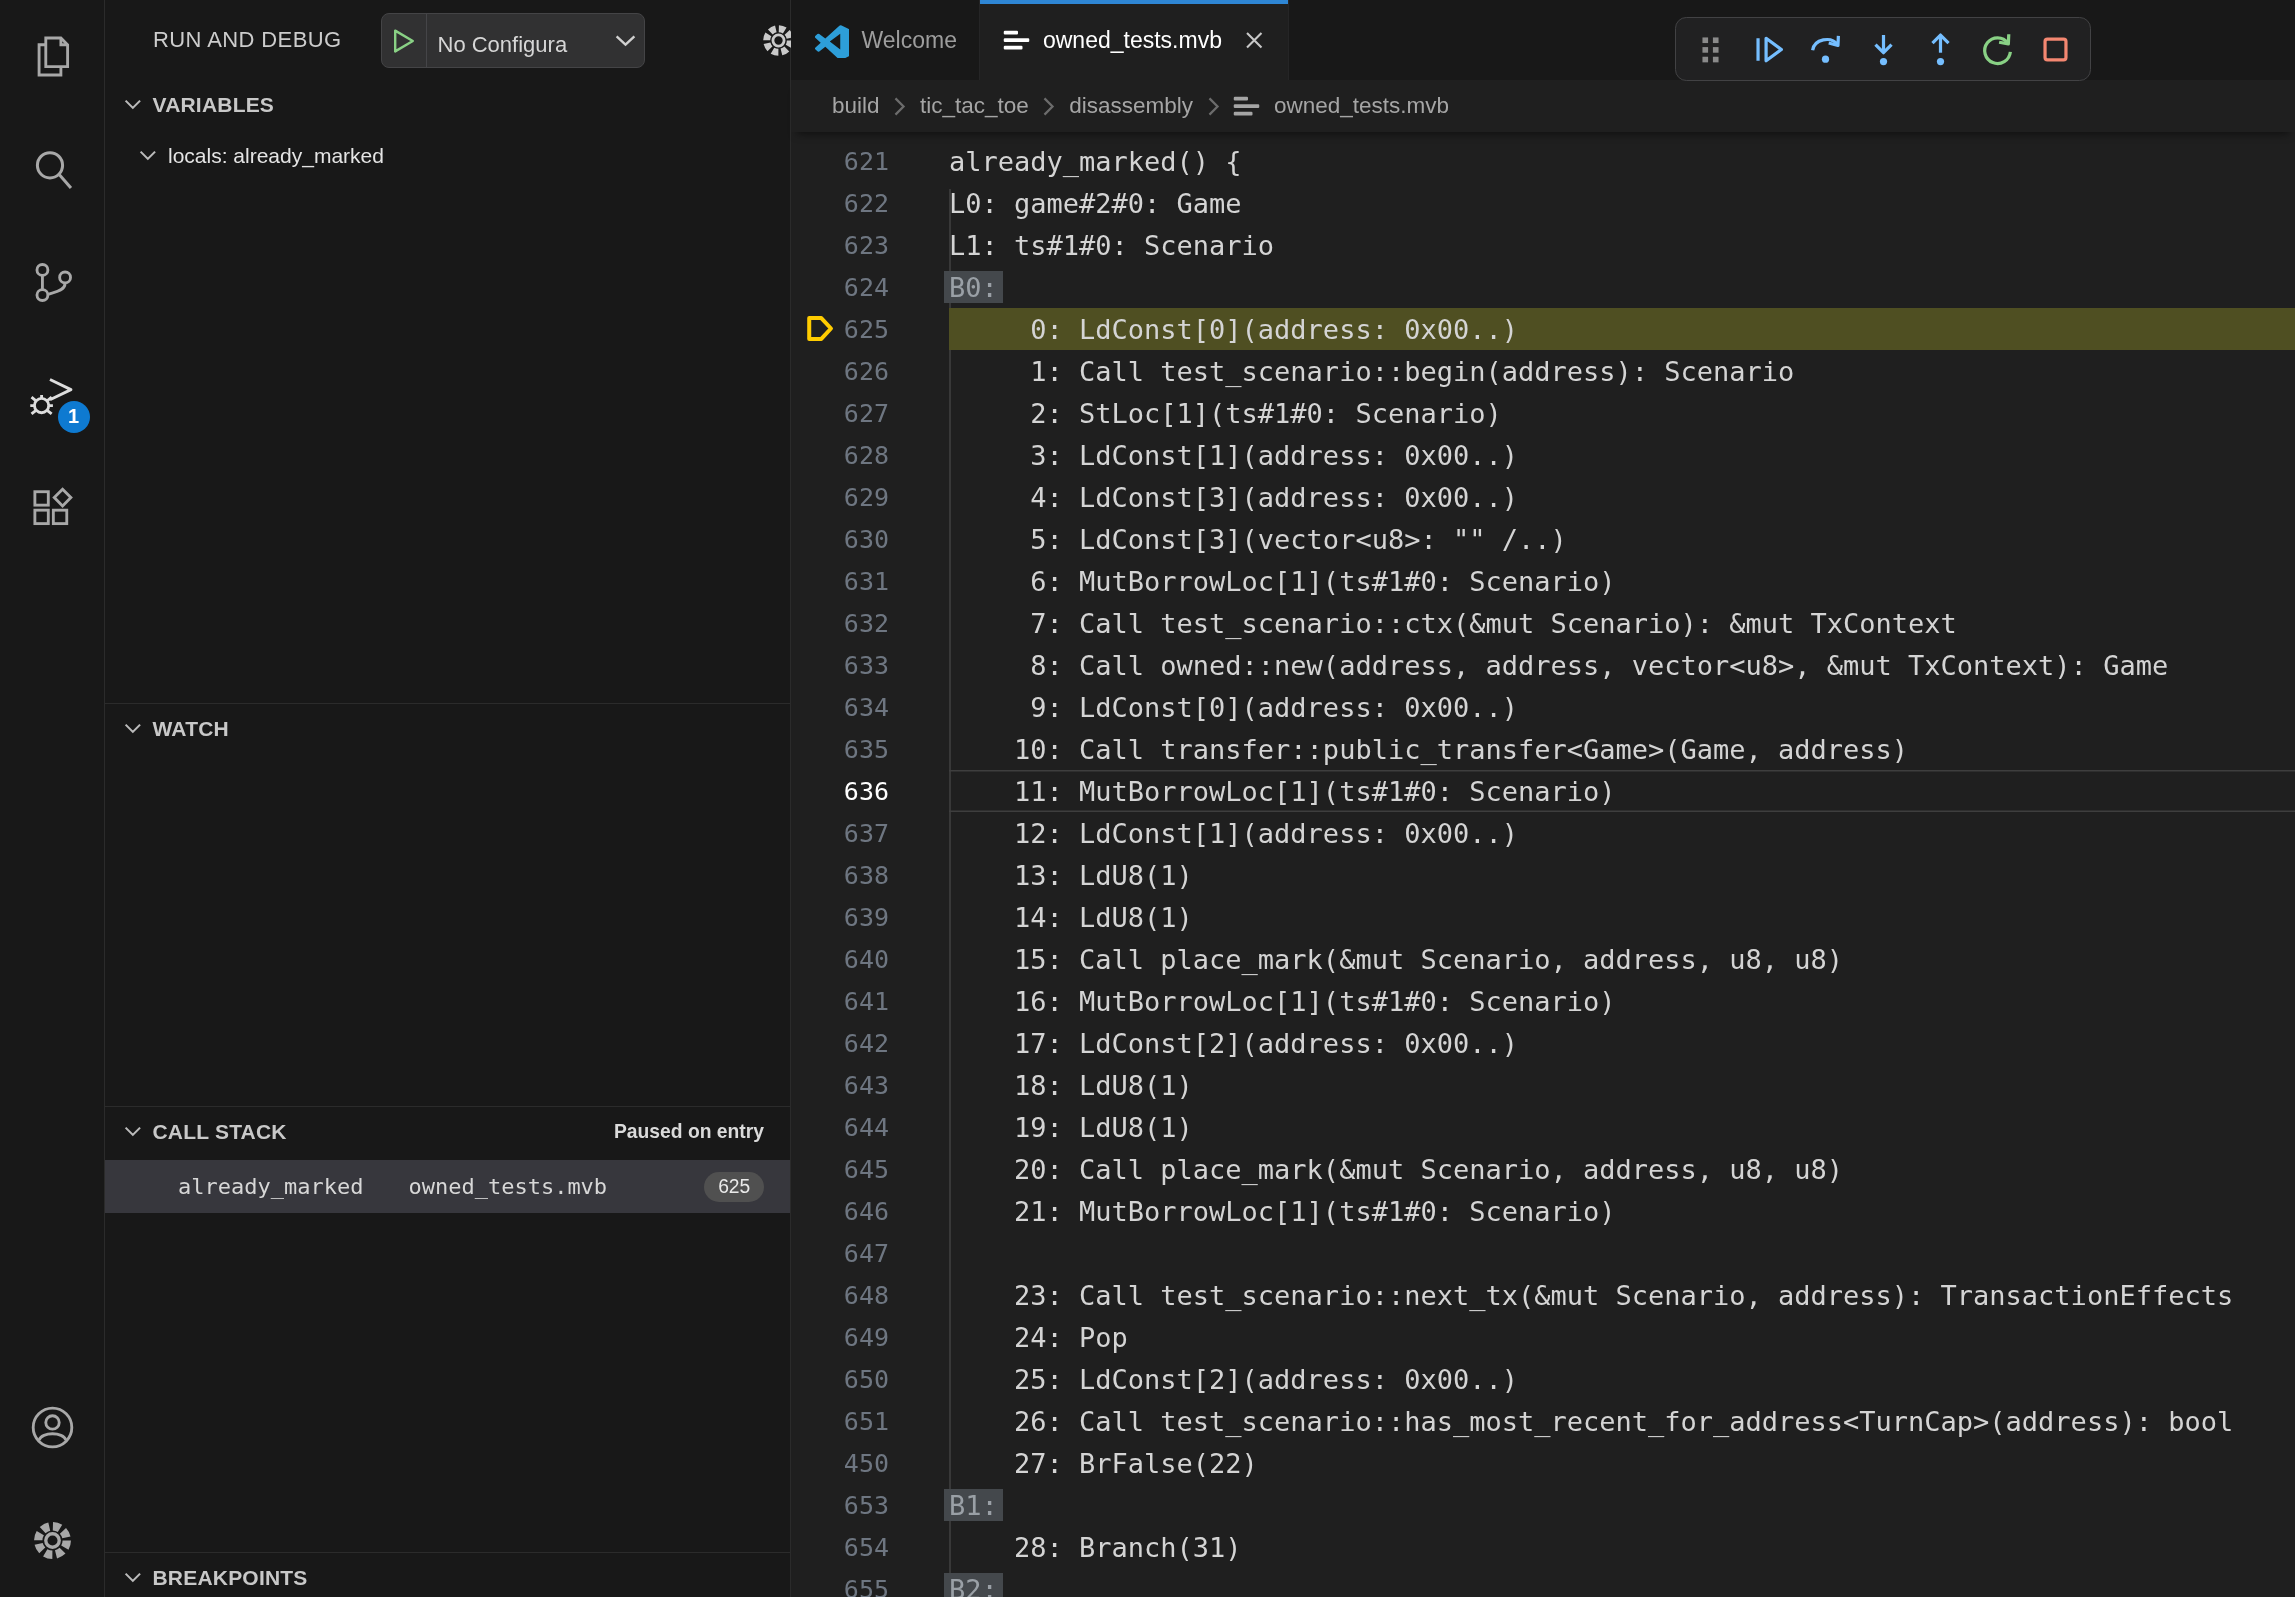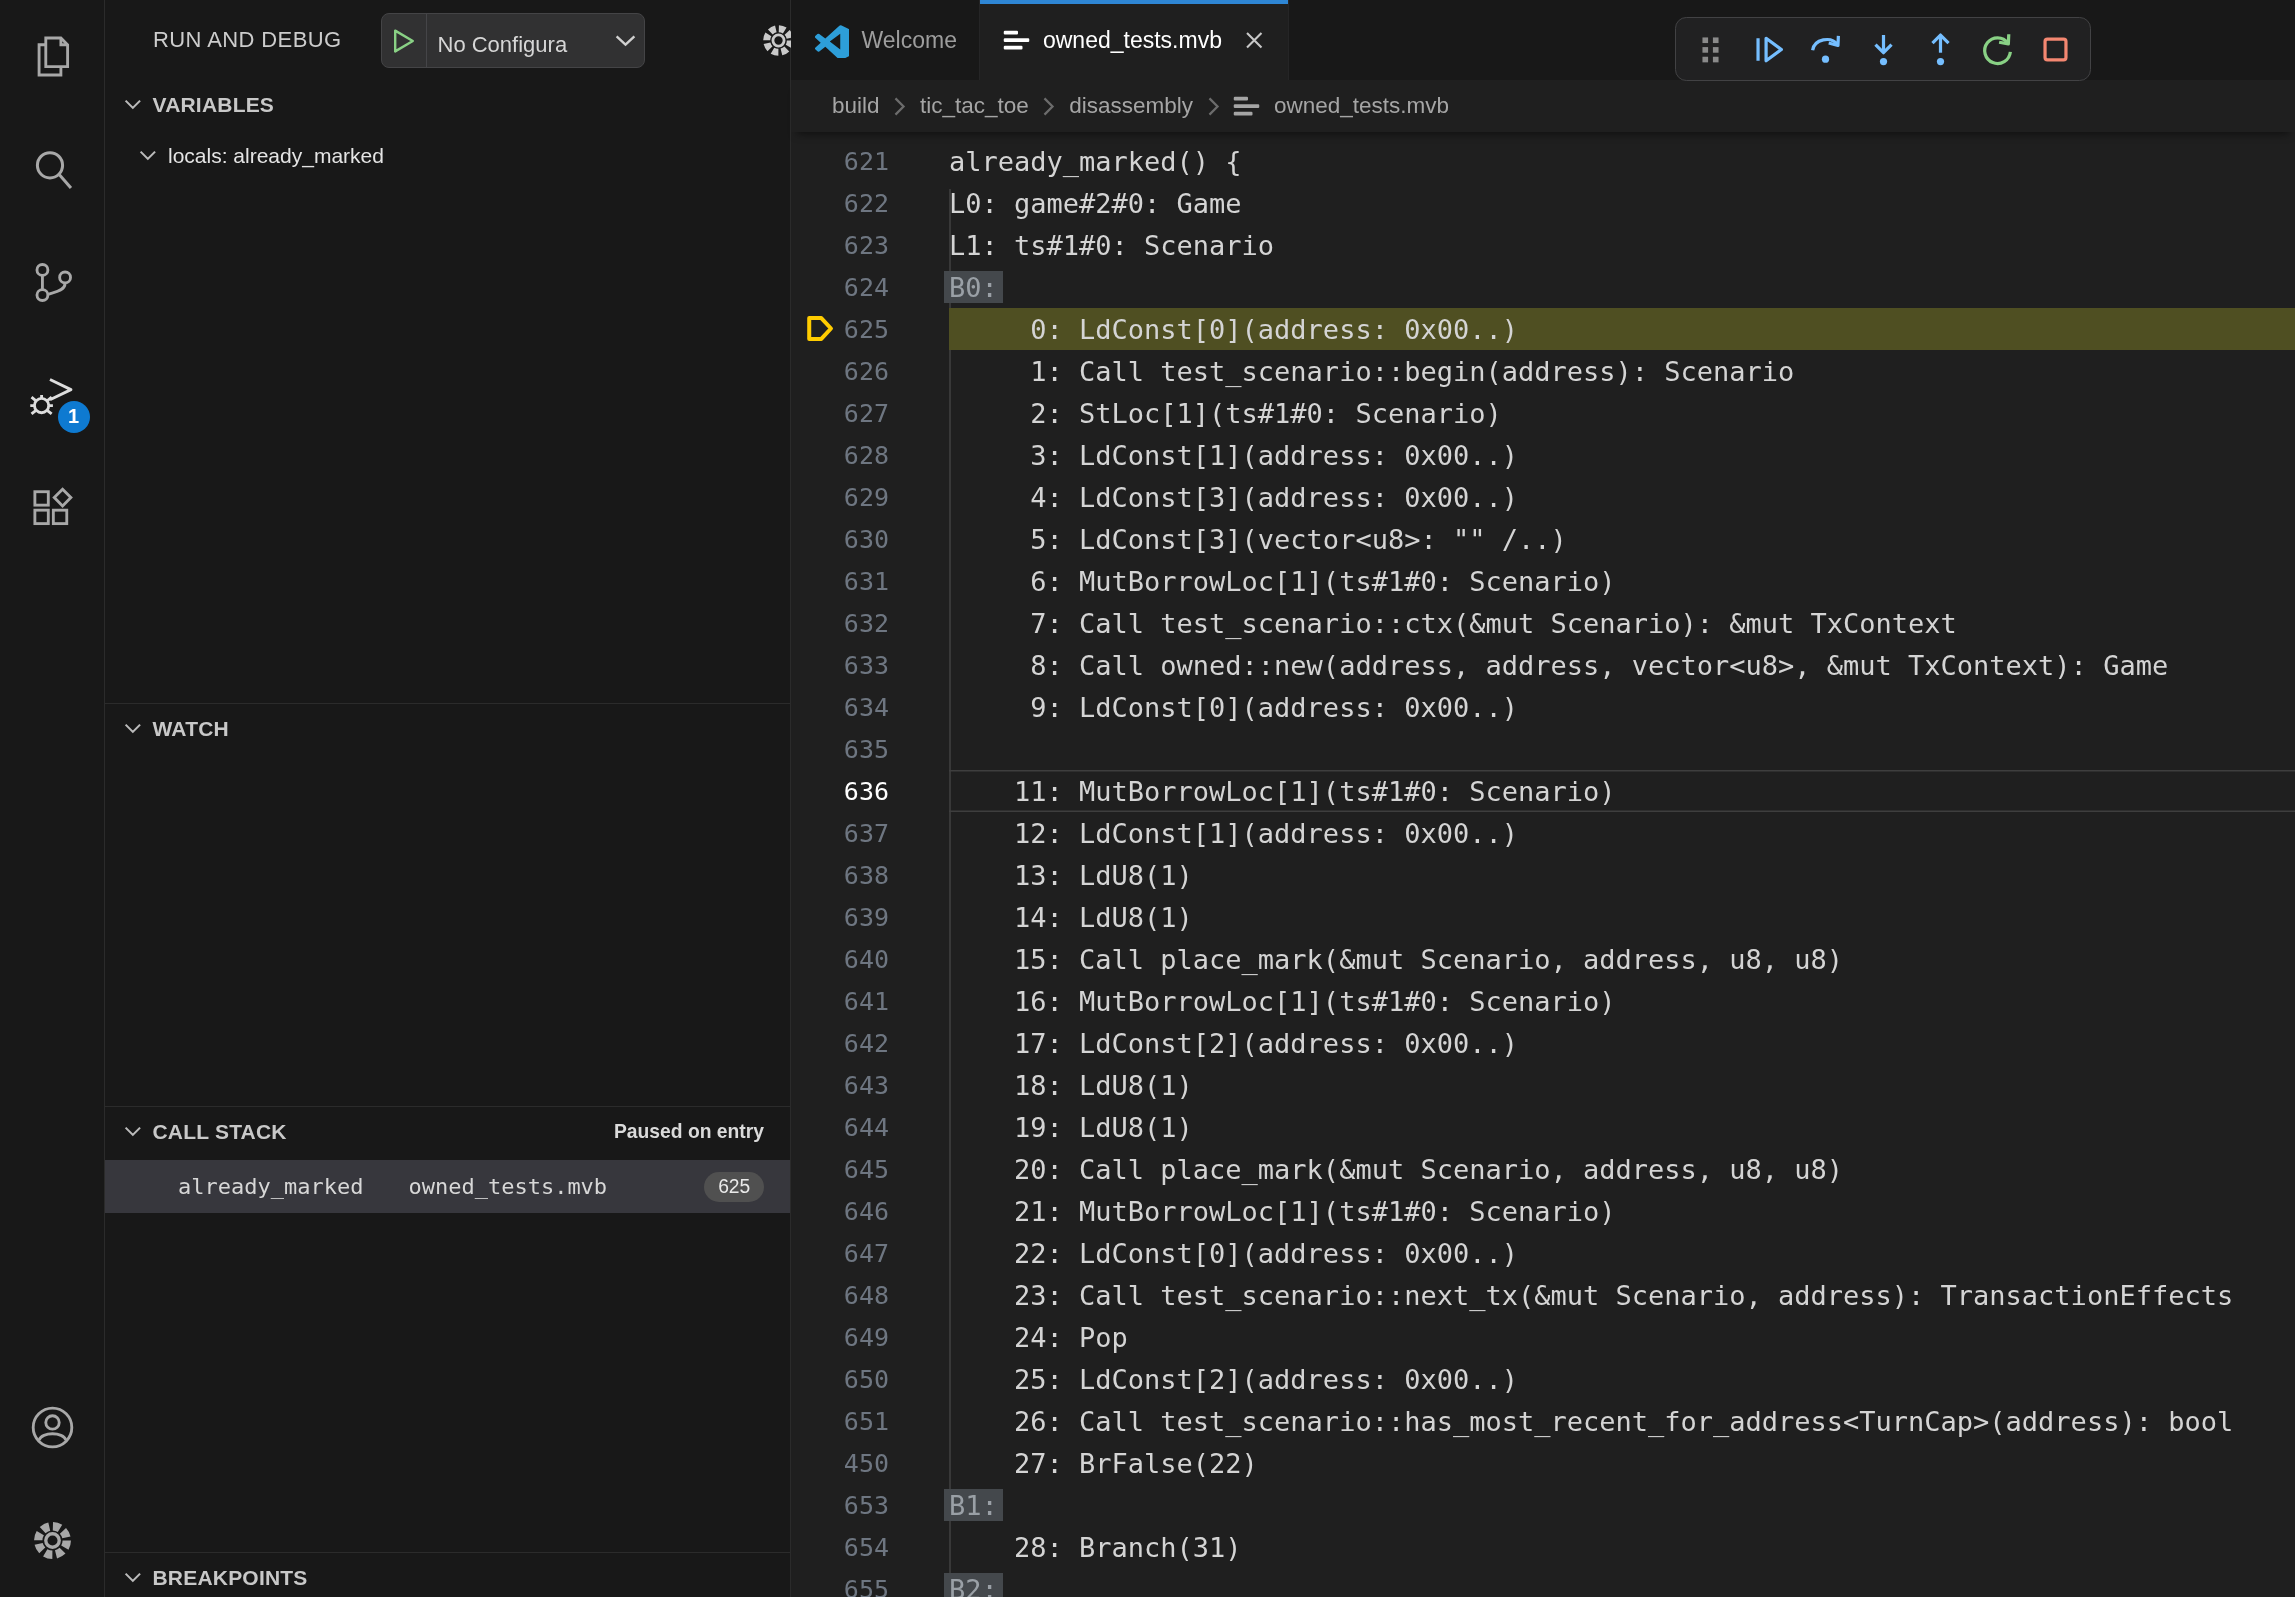--- a/index.html
+++ b/index.html
@@ -399,20 +399,21 @@
           <div class="row">
             <div class="gut">633</div>
             <div class="txt">     8: Call owned::new(address, address, vector&lt;u8&gt;, &amp;mut TxContext): Game</div>
           </div>
           <div class="row">
             <div class="gut">634</div>
             <div class="txt">     9: LdConst[0](address: 0x00..)</div>
           </div>
           <div class="row">
             <div class="gut">635</div>
+            <div class="txt">    10: Call transfer::public_transfer&lt;Game&gt;(Game, address)</div>
           </div>
           <div class="row cursor">
             <div class="gut">636</div>
             <div class="txt">    11: MutBorrowLoc[1](ts#1#0: Scenario)</div>
           </div>
           <div class="row">
             <div class="gut">637</div>
             <div class="txt">    12: LdConst[1](address: 0x00..)</div>
           </div>
           <div class="row">
@@ -446,21 +447,20 @@
           <div class="row">
             <div class="gut">645</div>
             <div class="txt">    20: Call place_mark(&amp;mut Scenario, address, u8, u8)</div>
           </div>
           <div class="row">
             <div class="gut">646</div>
             <div class="txt">    21: MutBorrowLoc[1](ts#1#0: Scenario)</div>
           </div>
           <div class="row">
             <div class="gut">647</div>
-            <div class="txt">    22: LdConst[0](address: 0x00..)</div>
           </div>
           <div class="row">
             <div class="gut">648</div>
             <div class="txt">    23: Call test_scenario::next_tx(&amp;mut Scenario, address): TransactionEffects</div>
           </div>
           <div class="row">
             <div class="gut">649</div>
             <div class="txt">    24: Pop</div>
           </div>
           <div class="row">

